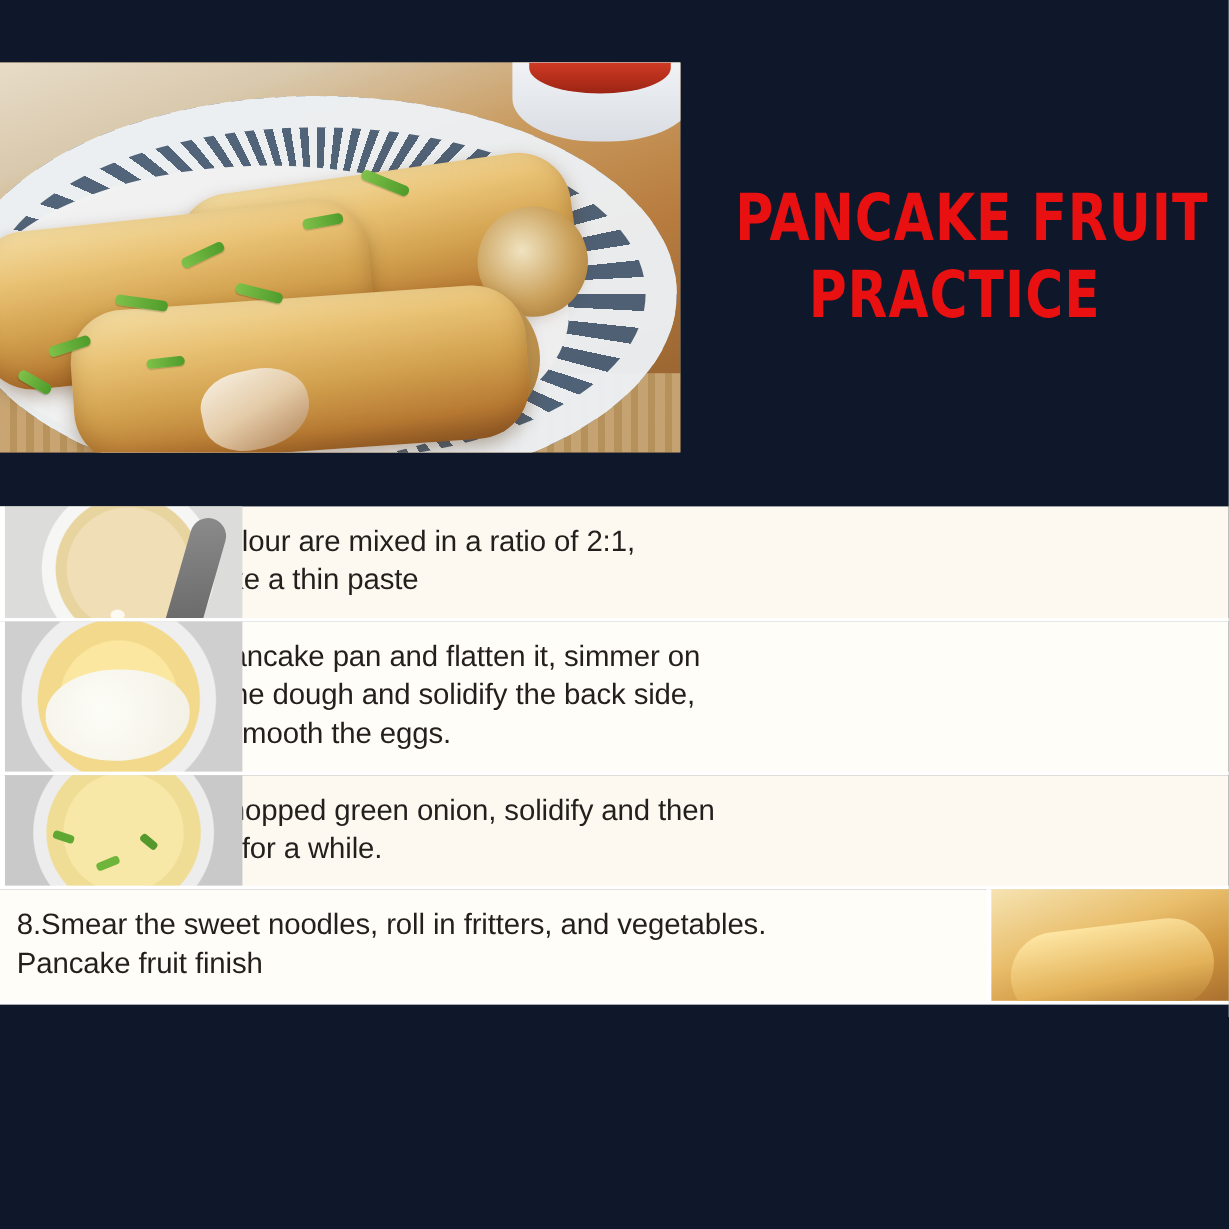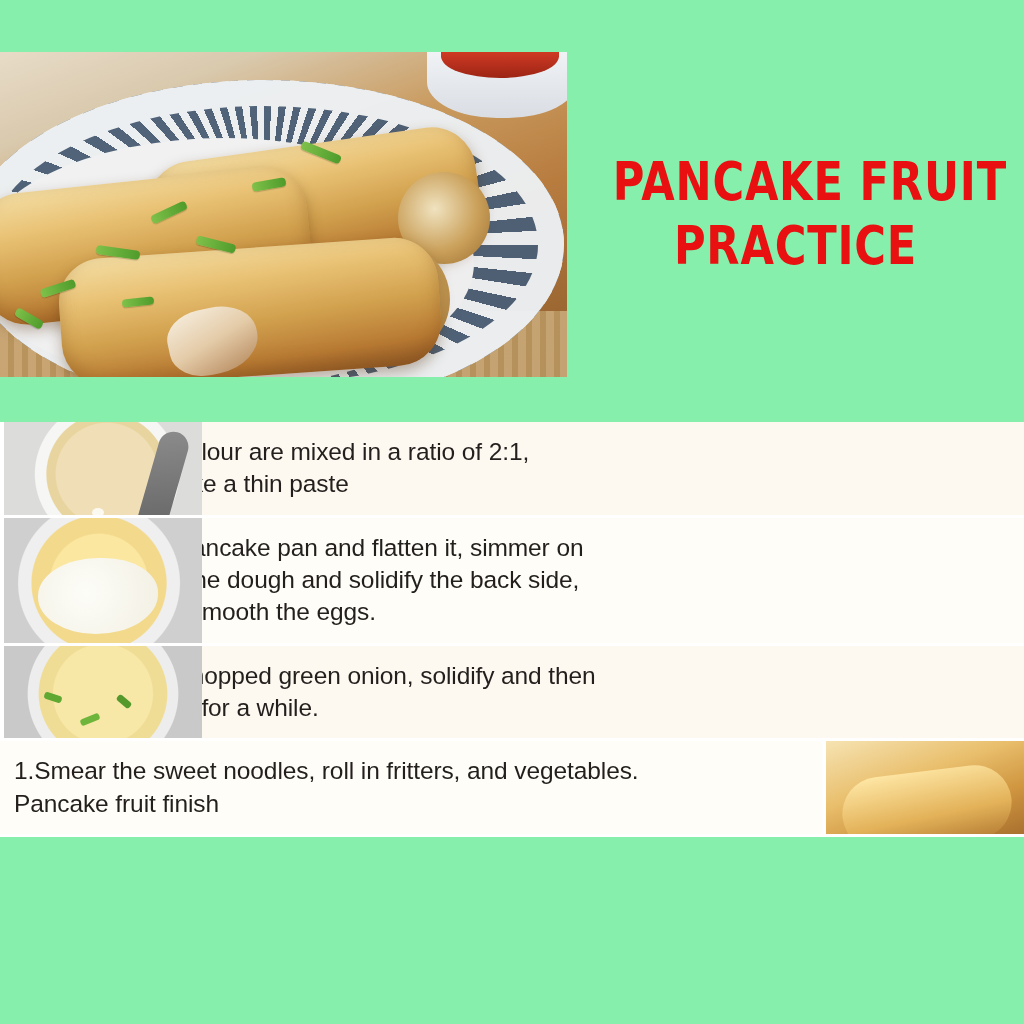--- a/index.html
+++ b/index.html
@@ -10,21 +10,21 @@
     width: 1024px;
     height: 1024px;
     background: #ffffff;
     font-family: "Liberation Sans", sans-serif;
     overflow: hidden;
   }
   .page {
     position: relative;
     width: 1024px;
     height: 1024px;
-    background: #86efac;
+    background: #0f172a;
   }
 
   
   .hero {
     position: absolute;
     left: 0;
     top: 52px;
     width: 567px;
     height: 325px;
     overflow: hidden;
@@ -285,21 +285,21 @@
 fry the other side for a while.</div>
       <div class="step-thumb th-pan th3">
         <div class="th-chip" style="left:40px; top:48px; width:18px; height:7px; background:#5fa832; transform:rotate(18deg);"></div>
         <div class="th-chip" style="left:76px; top:70px; width:20px; height:7px; background:#6fb53c; transform:rotate(-22deg);"></div>
         <div class="th-chip" style="left:112px; top:52px; width:16px; height:7px; background:#55982c; transform:rotate(40deg);"></div>
 
       </div>
     </div>
 
     <div class="step-row alt">
-      <div class="step-text">1.Smear the sweet noodles, roll in fritters, and vegetables.
+      <div class="step-text">8.Smear the sweet noodles, roll in fritters, and vegetables.
 Pancake fruit finish</div>
       <div class="step-thumb th4">
         <div class="roll4"></div>
       </div>
     </div>
 
   </div>
 </div>
 
 </body></html>

